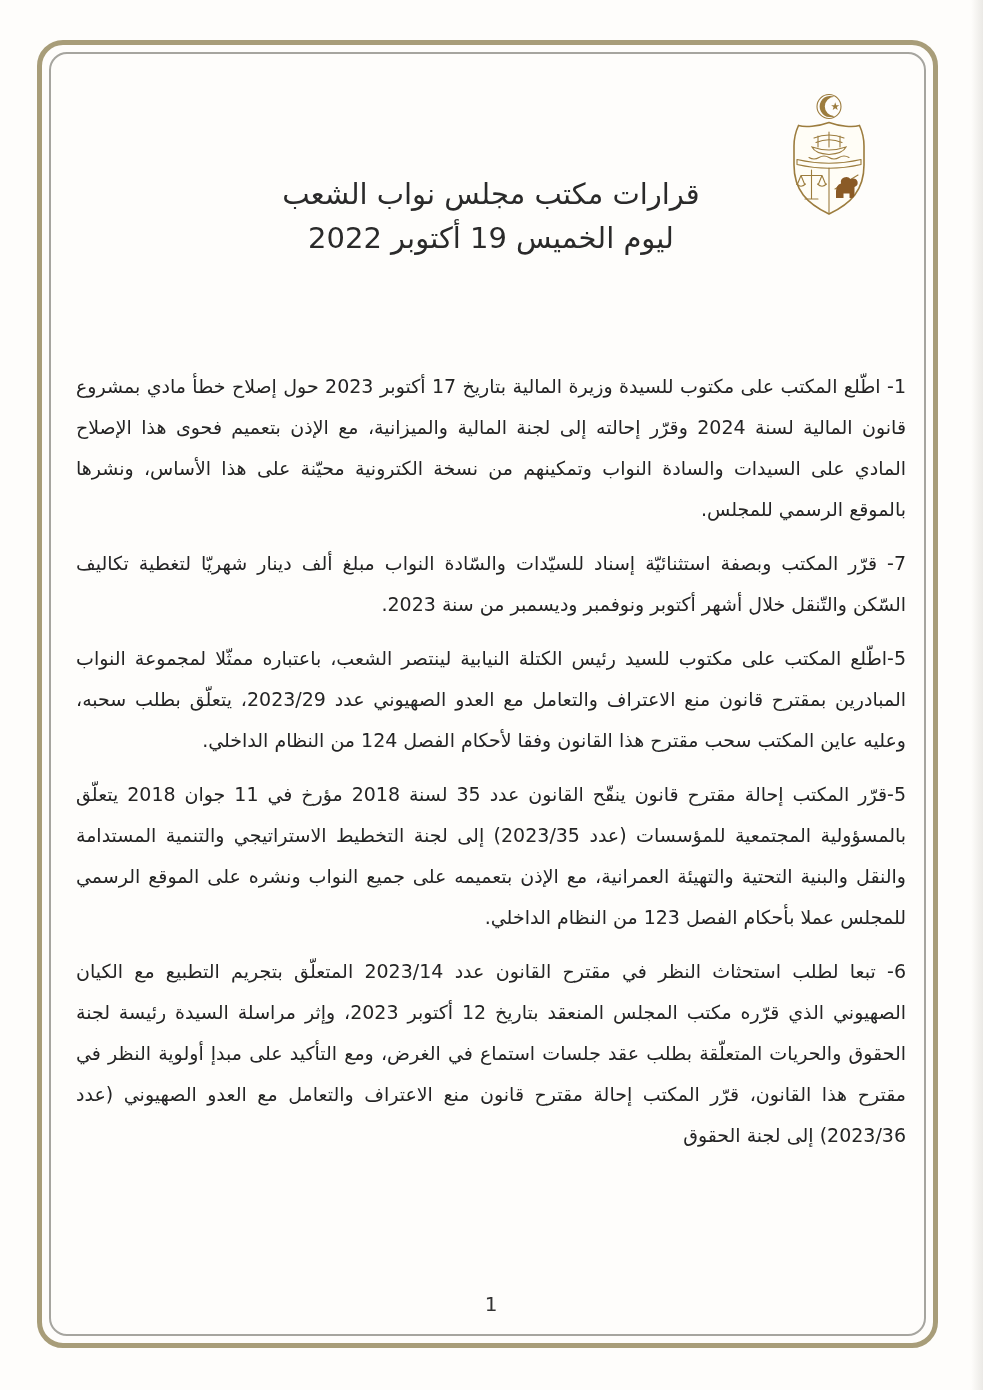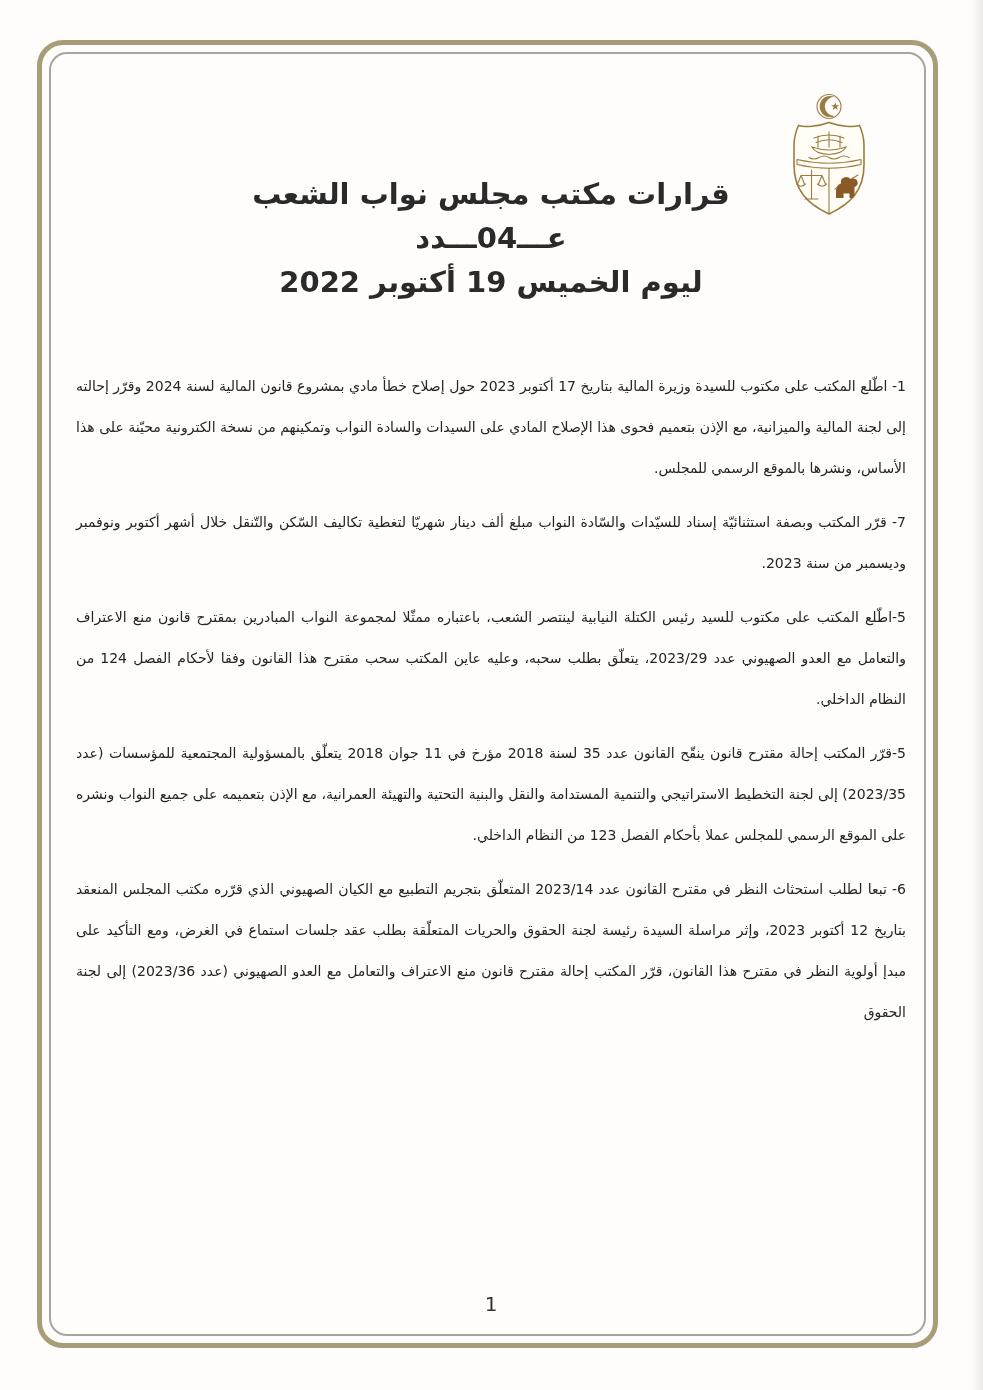--- a/index.html
+++ b/index.html
@@ -39,28 +39,28 @@
   .emblem{
     position:absolute;left:785px;top:92px;width:88px;height:124px;
   }
   .emblem .gold-thin{stroke:var(--emblem-gold);fill:none;stroke-width:1.1;stroke-linecap:round;}
   .emblem .gold-fill{fill:var(--emblem-gold);stroke:none;}
   .emblem .shield-bg{fill:#fffdf6;stroke:var(--emblem-gold);stroke-width:1.6;}
   .emblem .lion{fill:var(--emblem-brown);stroke:none;}
   .title-block{
     position:absolute;left:76px;top:172px;width:830px;
     direction:rtl;text-align:center;
-    font-weight:bold;color:#2a2a2a;
+    font-weight:normal;color:#2a2a2a;
     font-size:29px;line-height:44px;
   }
   .body-text{
     position:absolute;left:76px;top:366px;width:830px;
     direction:rtl;text-align:justify;
     color:var(--text);
-    font-size:14px;line-height:41px;
+    font-size:19px;line-height:41px;
   }
   .body-text p{margin:0 0 13px 0;}
   .page-number{
     position:absolute;left:76px;top:1292px;width:830px;
     text-align:center;font-size:20px;color:#333;
   }
 </style>
 </head>
 <body>
 
@@ -88,21 +88,20 @@
 
     <path class="gold-thin" d="M26.5,78 L26.5,107 M20,107 L33,107 M16,83.5 L37,83.5 M16,83.5 L12.5,92 M16,83.5 L19.5,92 M37,83.5 L33.5,92 M37,83.5 L40.5,92"></path>
     <path class="gold-thin" d="M11.5,92 Q16,96.5 20.5,92 M32.5,92 Q37,96.5 41.5,92"></path>
 
     <path class="gold-thin" d="M50,97 L73,83"></path>
     <path class="lion" d="M51,106 L51,99 Q51,93 56,91.5 Q55,87 59,85.5 Q63,84 65.5,87 Q71,85 72.5,89.5 Q73.5,93.5 69.5,95 L69.5,102 Q69.5,106 66.5,106 L64.5,106 L64.5,101.5 L58.5,101.5 L58.5,106 Z"></path>
   </svg>
 
   <div class="title-block" lang="ar" dir="rtl">
     <div>قرارات مكتب مجلس نواب الشعب</div>
-    <div>عـــ04ـــدد</div>
     <div>ليوم الخميس 19 أكتوبر 2022</div>
   </div>
 
   <div class="body-text" lang="ar" dir="rtl">
     <p>1- اطّلع المكتب على مكتوب للسيدة وزيرة المالية بتاريخ 17 أكتوبر 2023 حول إصلاح خطأ مادي بمشروع قانون المالية لسنة 2024 وقرّر إحالته إلى لجنة المالية والميزانية، مع الإذن بتعميم فحوى هذا الإصلاح المادي على السيدات والسادة النواب وتمكينهم من نسخة الكترونية محيّنة على هذا الأساس، ونشرها بالموقع الرسمي للمجلس.</p>
     <p>7- قرّر المكتب وبصفة استثنائيّة إسناد للسيّدات والسّادة النواب مبلغ ألف دينار شهريّا لتغطية تكاليف السّكن والتّنقل خلال أشهر أكتوبر ونوفمبر وديسمبر من سنة 2023.</p>
     <p>5-اطّلع المكتب على مكتوب للسيد رئيس الكتلة النيابية لينتصر الشعب، باعتباره ممثّلا لمجموعة النواب المبادرين بمقترح قانون منع الاعتراف والتعامل مع العدو الصهيوني عدد 2023/29، يتعلّق بطلب سحبه، وعليه عاين المكتب سحب مقترح هذا القانون وفقا لأحكام الفصل 124 من النظام الداخلي.</p>
     <p>5-قرّر المكتب إحالة مقترح قانون ينقّح القانون عدد 35 لسنة 2018 مؤرخ في 11 جوان 2018 يتعلّق بالمسؤولية المجتمعية للمؤسسات (عدد 2023/35) إلى لجنة التخطيط الاستراتيجي والتنمية المستدامة والنقل والبنية التحتية والتهيئة العمرانية، مع الإذن بتعميمه على جميع النواب ونشره على الموقع الرسمي للمجلس عملا بأحكام الفصل 123 من النظام الداخلي.</p>
     <p>6- تبعا لطلب استحثاث النظر في مقترح القانون عدد 2023/14 المتعلّق بتجريم التطبيع مع الكيان الصهيوني الذي قرّره مكتب المجلس المنعقد بتاريخ 12 أكتوبر 2023، وإثر مراسلة السيدة رئيسة لجنة الحقوق والحريات المتعلّقة بطلب عقد جلسات استماع في الغرض، ومع التأكيد على مبدإ أولوية النظر في مقترح هذا القانون، قرّر المكتب إحالة مقترح قانون منع الاعتراف والتعامل مع العدو الصهيوني (عدد 2023/36) إلى لجنة الحقوق</p>
   </div>

